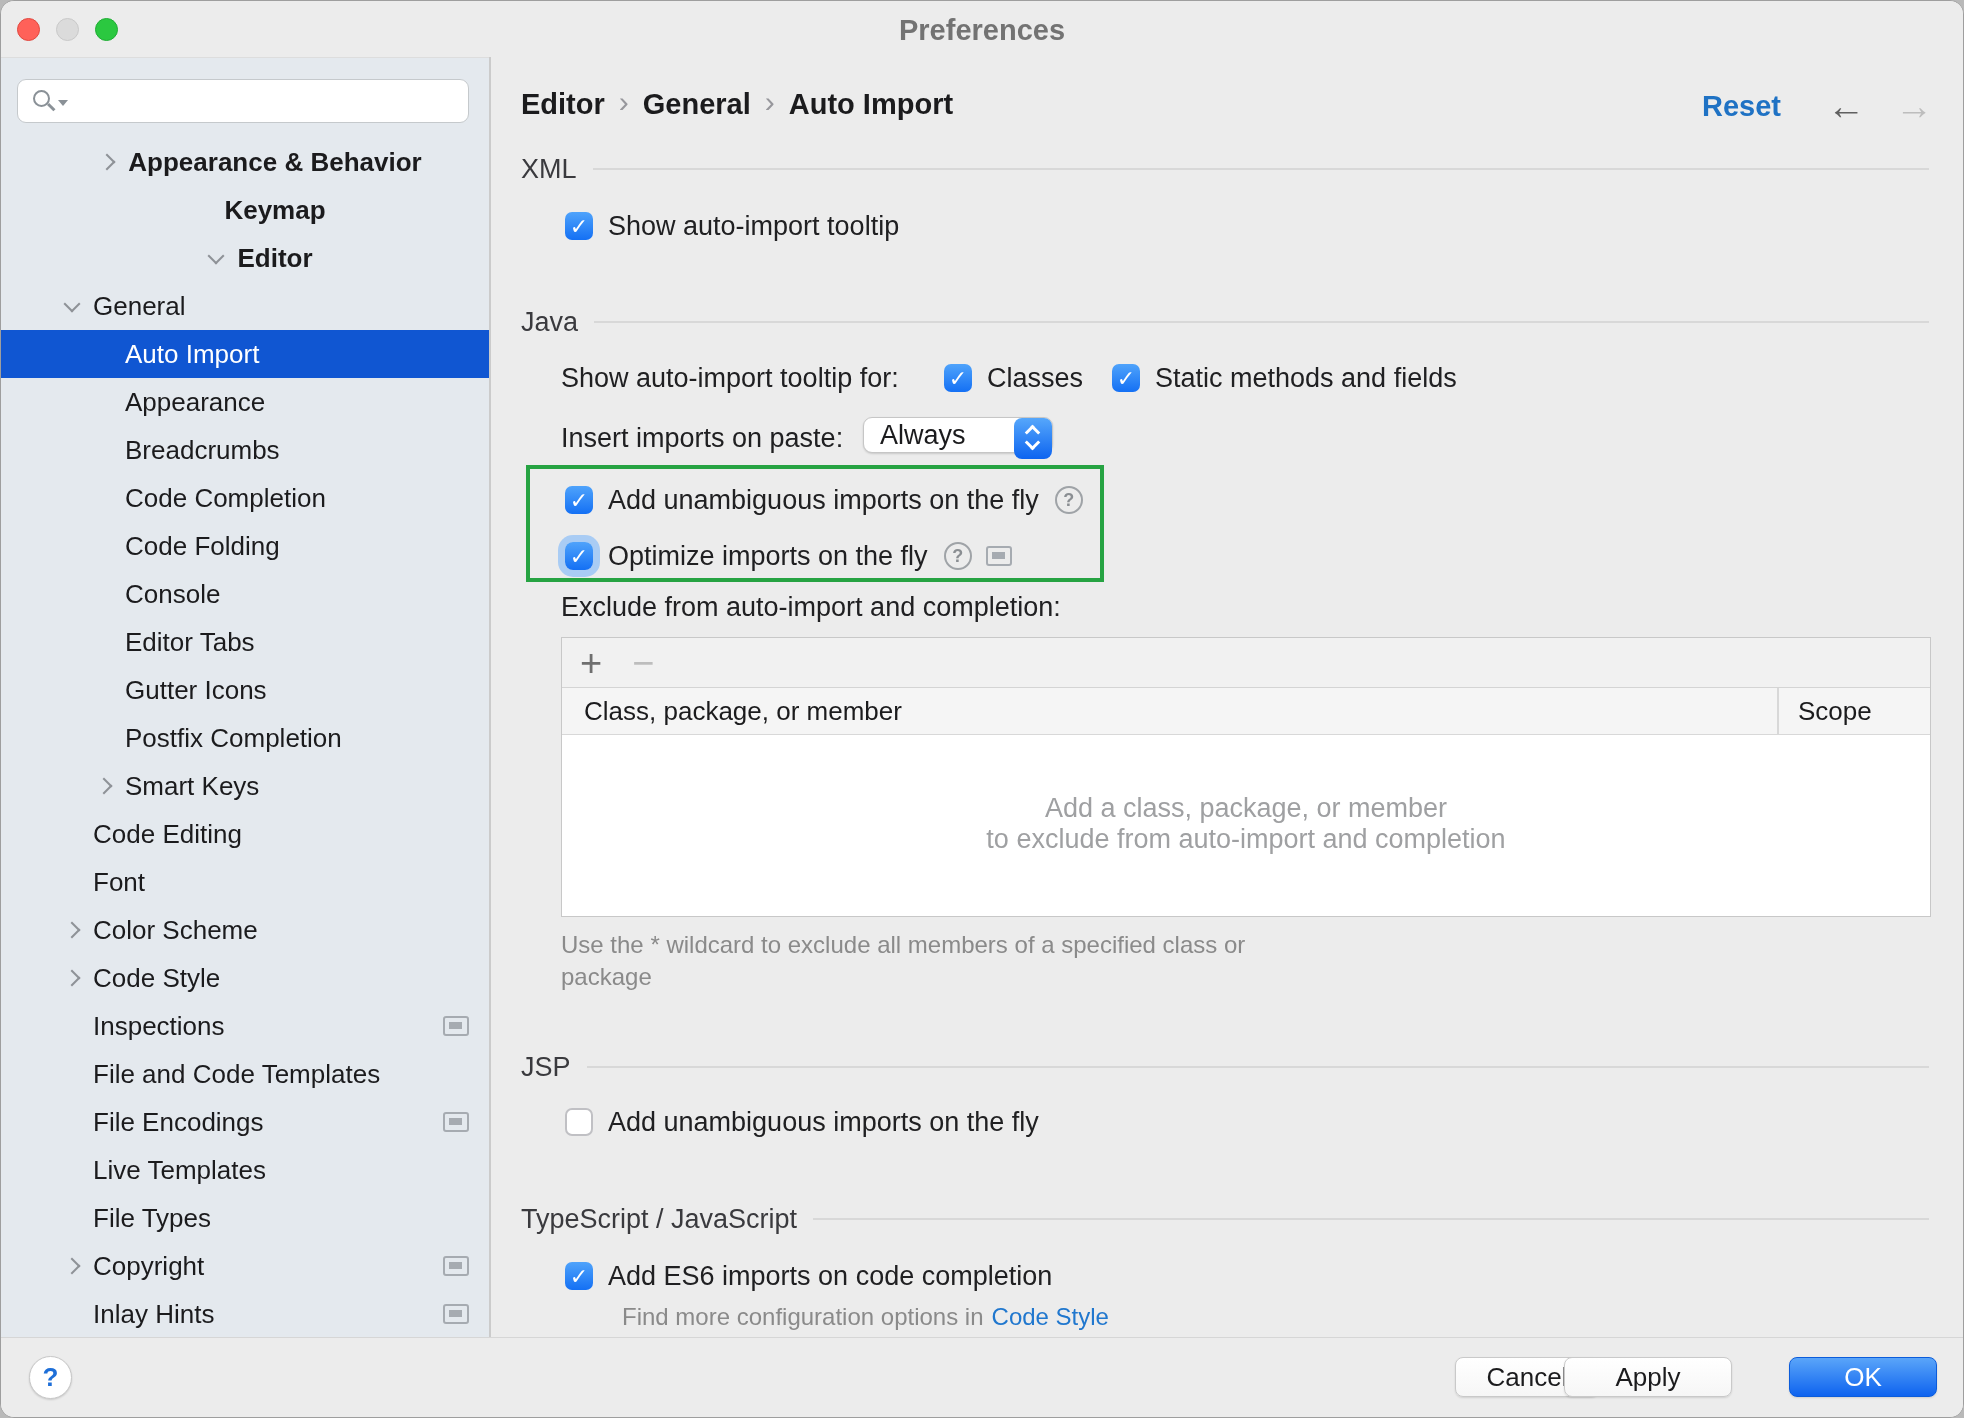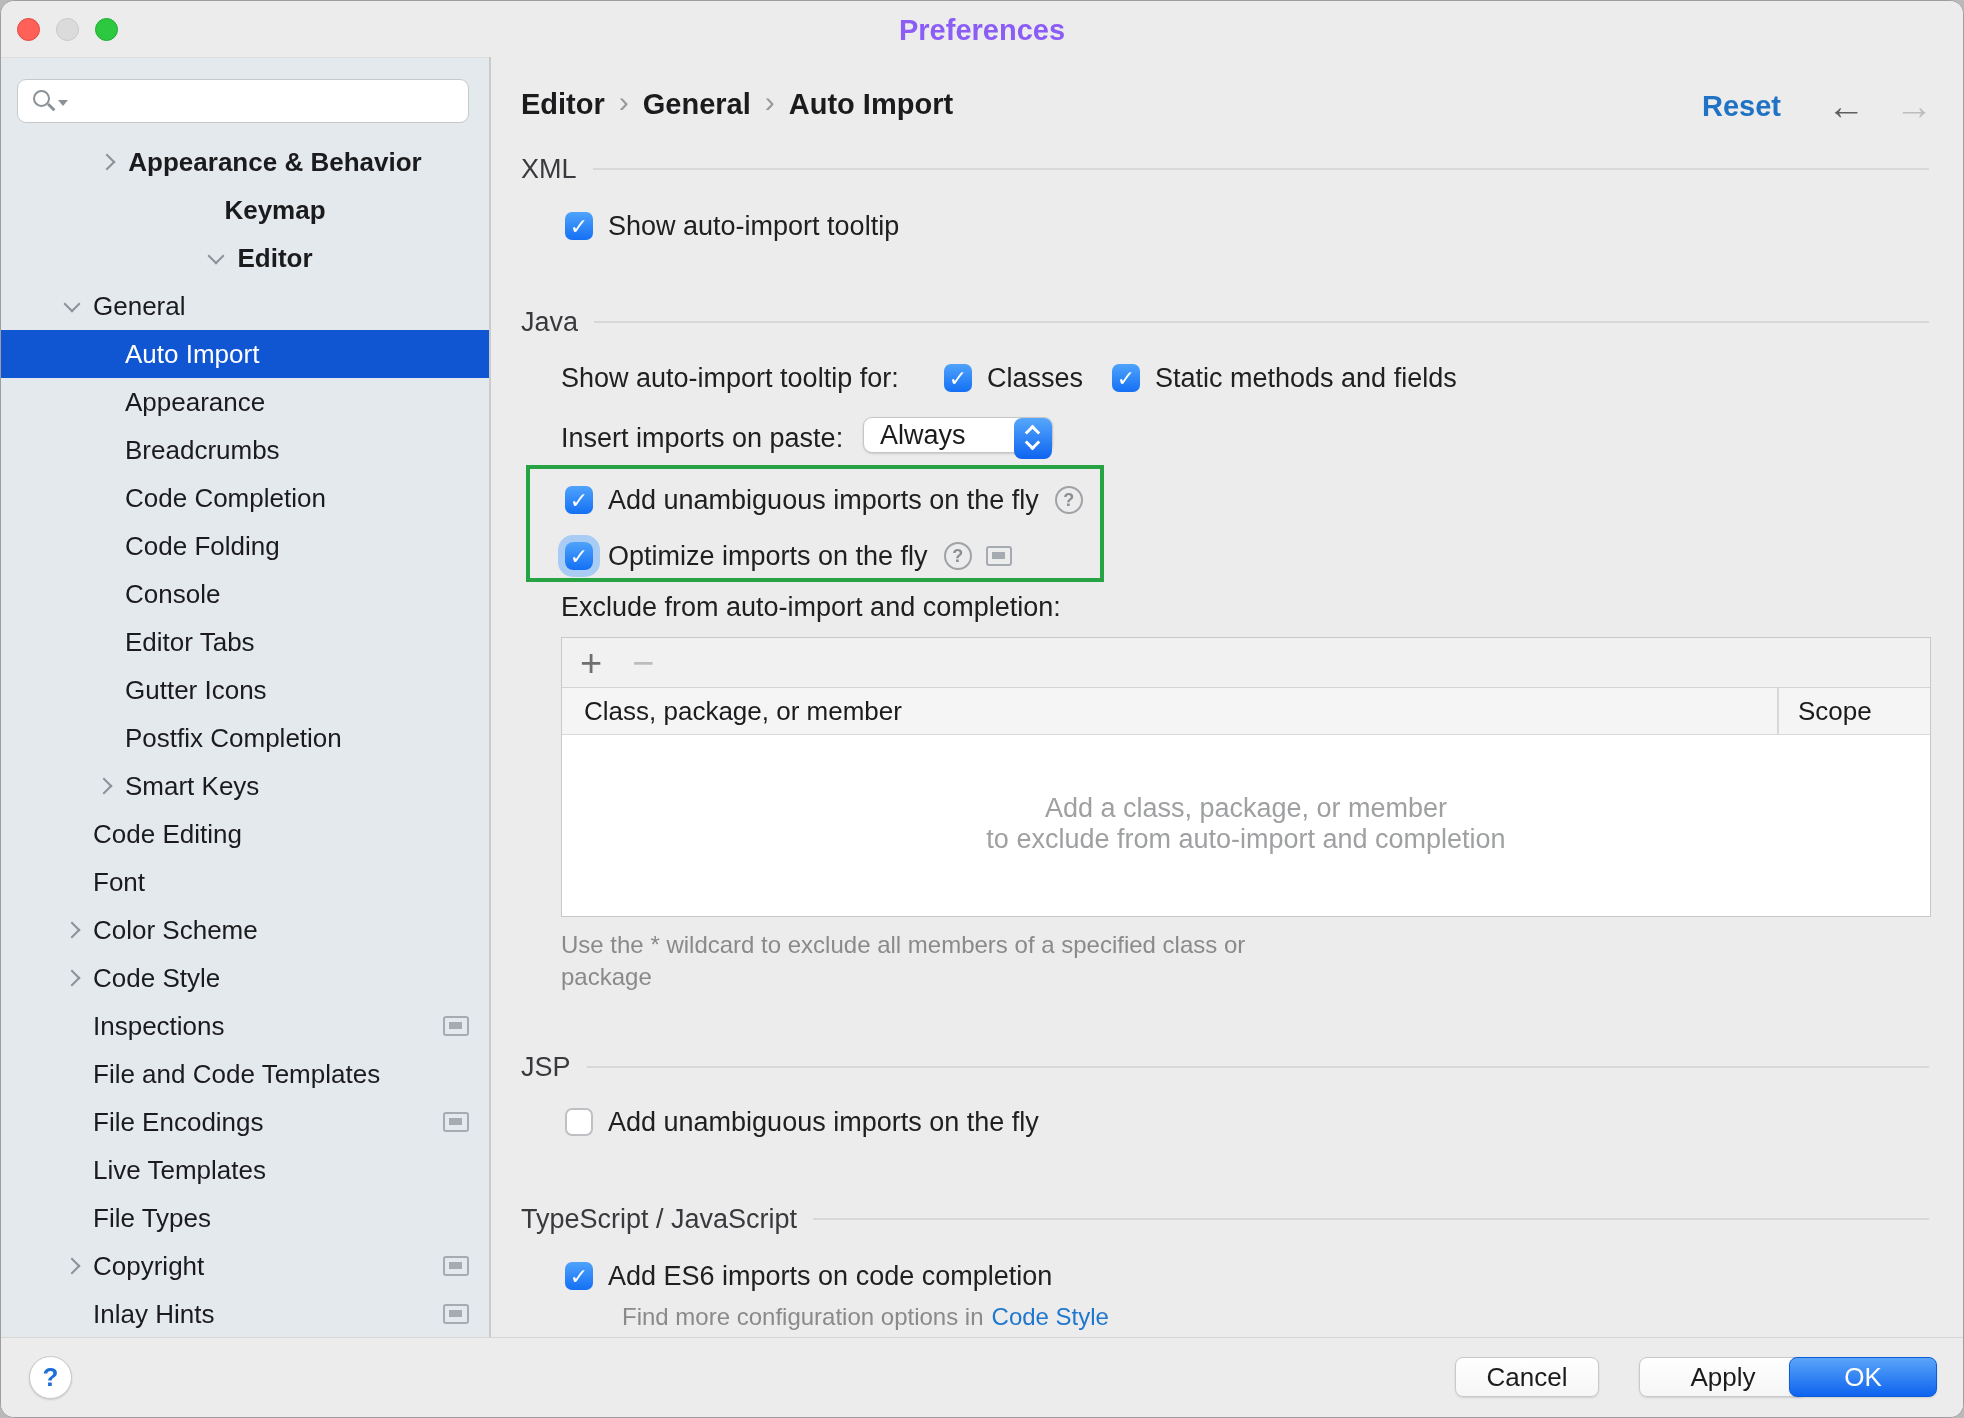--- a/index.html
+++ b/index.html
@@ -7,21 +7,21 @@
   #window {
     position:relative; width:1964px; height:1418px; background:#ECECEC;
     border-radius:14px; overflow:hidden; border:1px solid #9e9e9e;
   }
   
   #titlebar { position:absolute; left:0; top:0; right:0; height:56px; background:#ECECEC; }
   .tl { position:absolute; top:17px; width:23px; height:23px; border-radius:50%; }
   #tl-close { left:16px; background:#FF6159; border:1px solid #E1483F; }
   #tl-min   { left:55px; background:#DBDBDB; border:1px solid #C9C9C9; }
   #tl-zoom  { left:94px; background:#2BC840; border:1px solid #1FAD34; }
-  #win-title { position:absolute; left:0; right:0; top:13px; text-align:center; font-size:29px; font-weight:700; color:#8b5cf6; }
+  #win-title { position:absolute; left:0; right:0; top:13px; text-align:center; font-size:29px; font-weight:700; color:#737373; }
 
   
   #sidebar { position:absolute; left:0; top:56px; width:488px; height:1280px; background:#E4E9EE; border-top:1px solid #DDDDDD; overflow:hidden; }
   #vdivider { position:absolute; left:488px; top:56px; height:1280px; width:2px; background:#CBCBCB; }
   #searchwrap { position:absolute; left:16px; top:21px; width:452px; height:44px; background:#fff; border:1.5px solid #C5C9CC; border-radius:9px; }
   #search-icon { position:absolute; left:15px; top:10px; width:17px; height:17px; border:2.5px solid #8A9197; border-radius:50%; }
   #search-icon::after { content:""; position:absolute; left:12px; top:13px; width:2.5px; height:9px; background:#8A9197; transform:rotate(-45deg); transform-origin:top left; }
   #search-caret { position:absolute; left:40px; top:20px; width:0; height:0; border-left:5px solid transparent; border-right:5px solid transparent; border-top:6px solid #8A9197; }
   #search-input { position:absolute; left:58px; top:2px; width:380px; height:36px; border:none; outline:none; font-size:25px; background:transparent; color:#222; }
   #navlist { position:absolute; left:0; top:80px; width:488px; }
@@ -83,21 +83,21 @@
 
   .gray-note { color:#8A8A8A; }
   #find-more { left:111px; top:1244px; height:32px; display:flex; align-items:center; font-size:24px;margin-left:20px; }
   #find-link { color:#2077CE; margin-left:8px; }
 
   
   #footer { position:absolute; left:0; top:1336px; right:0; height:82px; background:#ECECEC; border-top:1.5px solid #D6D6D6; }
   #help-btn { position:absolute; left:28px; top:18px; width:43px; height:43px; border-radius:50%; background:#fff; border:1.5px solid #C8C8C8; box-shadow:0 1px 2px rgba(0,0,0,.15); color:#1E6FD8; font-size:26px; font-weight:700; display:flex; align-items:center; justify-content:center; }
   .btn { position:absolute; top:19px; height:40px; border-radius:8px; font-size:26px; display:flex; align-items:center; justify-content:center; color:#1B1B1D; background:linear-gradient(180deg,#FFFFFF,#F6F6F6); border:1px solid #C9C9C9; box-shadow:0 1px 2px rgba(0,0,0,.12); }
   #btn-cancel { left:1454px; width:144px; }
-  #btn-apply  { left:1638px; width:168px;border-radius:8px; }
+  #btn-apply  { left:1563px; width:168px;border-radius:8px; }
   #btn-ok     { left:1788px; width:148px; background:linear-gradient(180deg,#5AA5F9,#0E63EF); border:1px solid #0B5CDB; color:#fff; }
 </style>
 </head>
 <body>
 
 <div id="window">
 
   <div id="titlebar">
     <div class="tl" id="tl-close"></div>
     <div class="tl" id="tl-min"></div>

